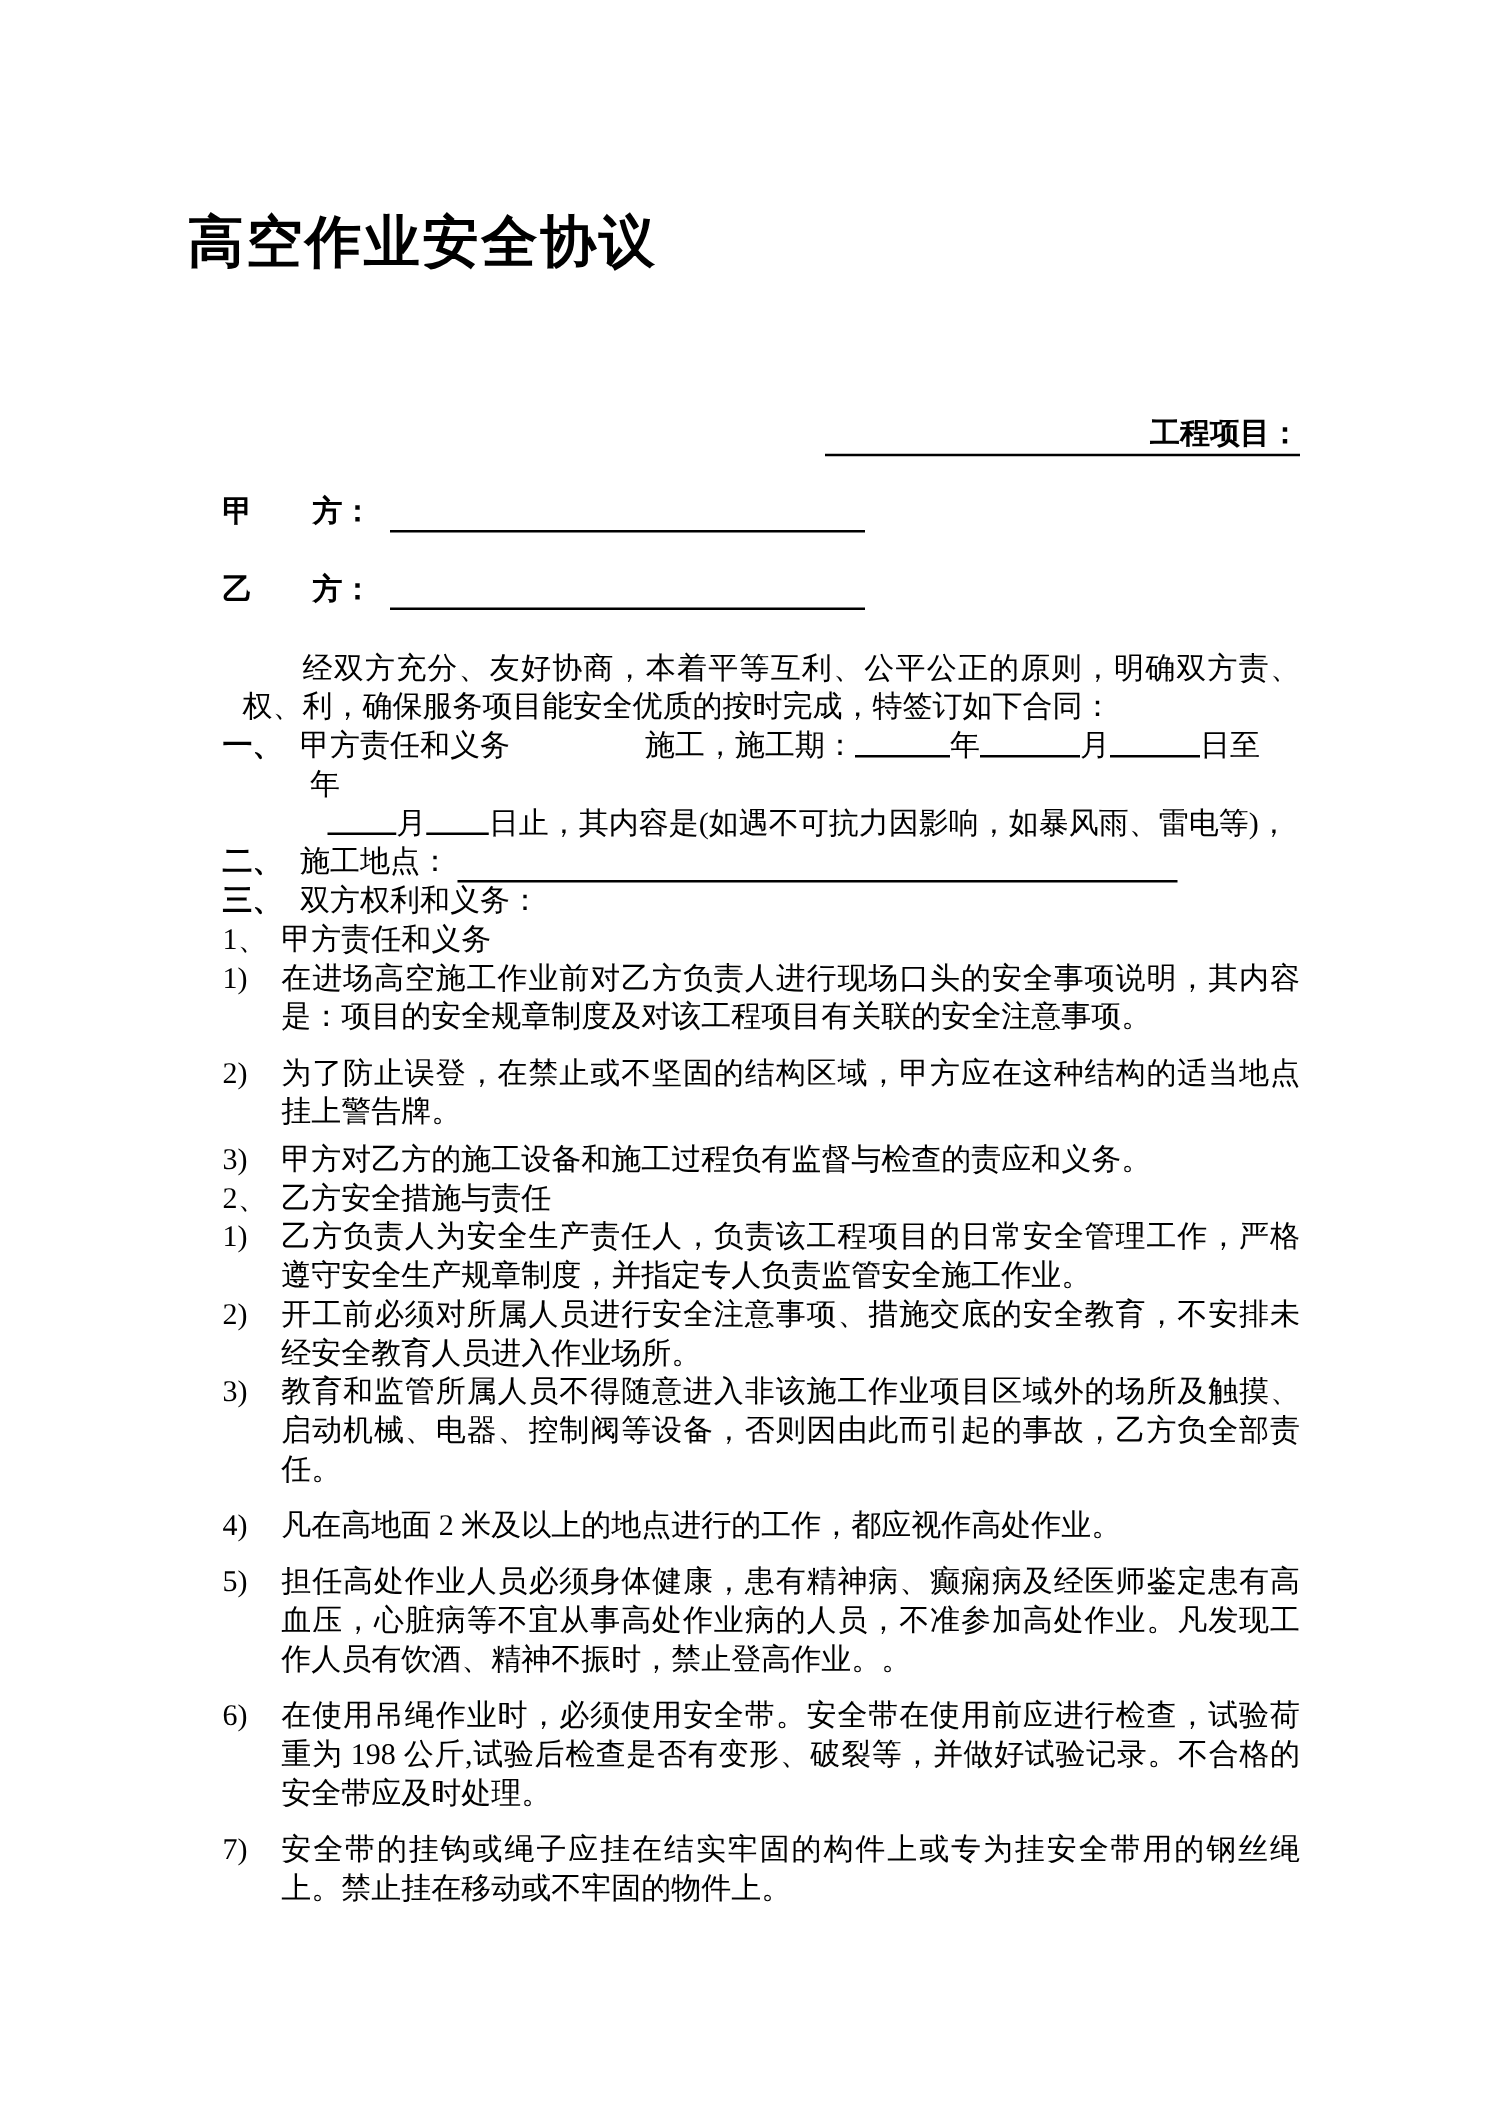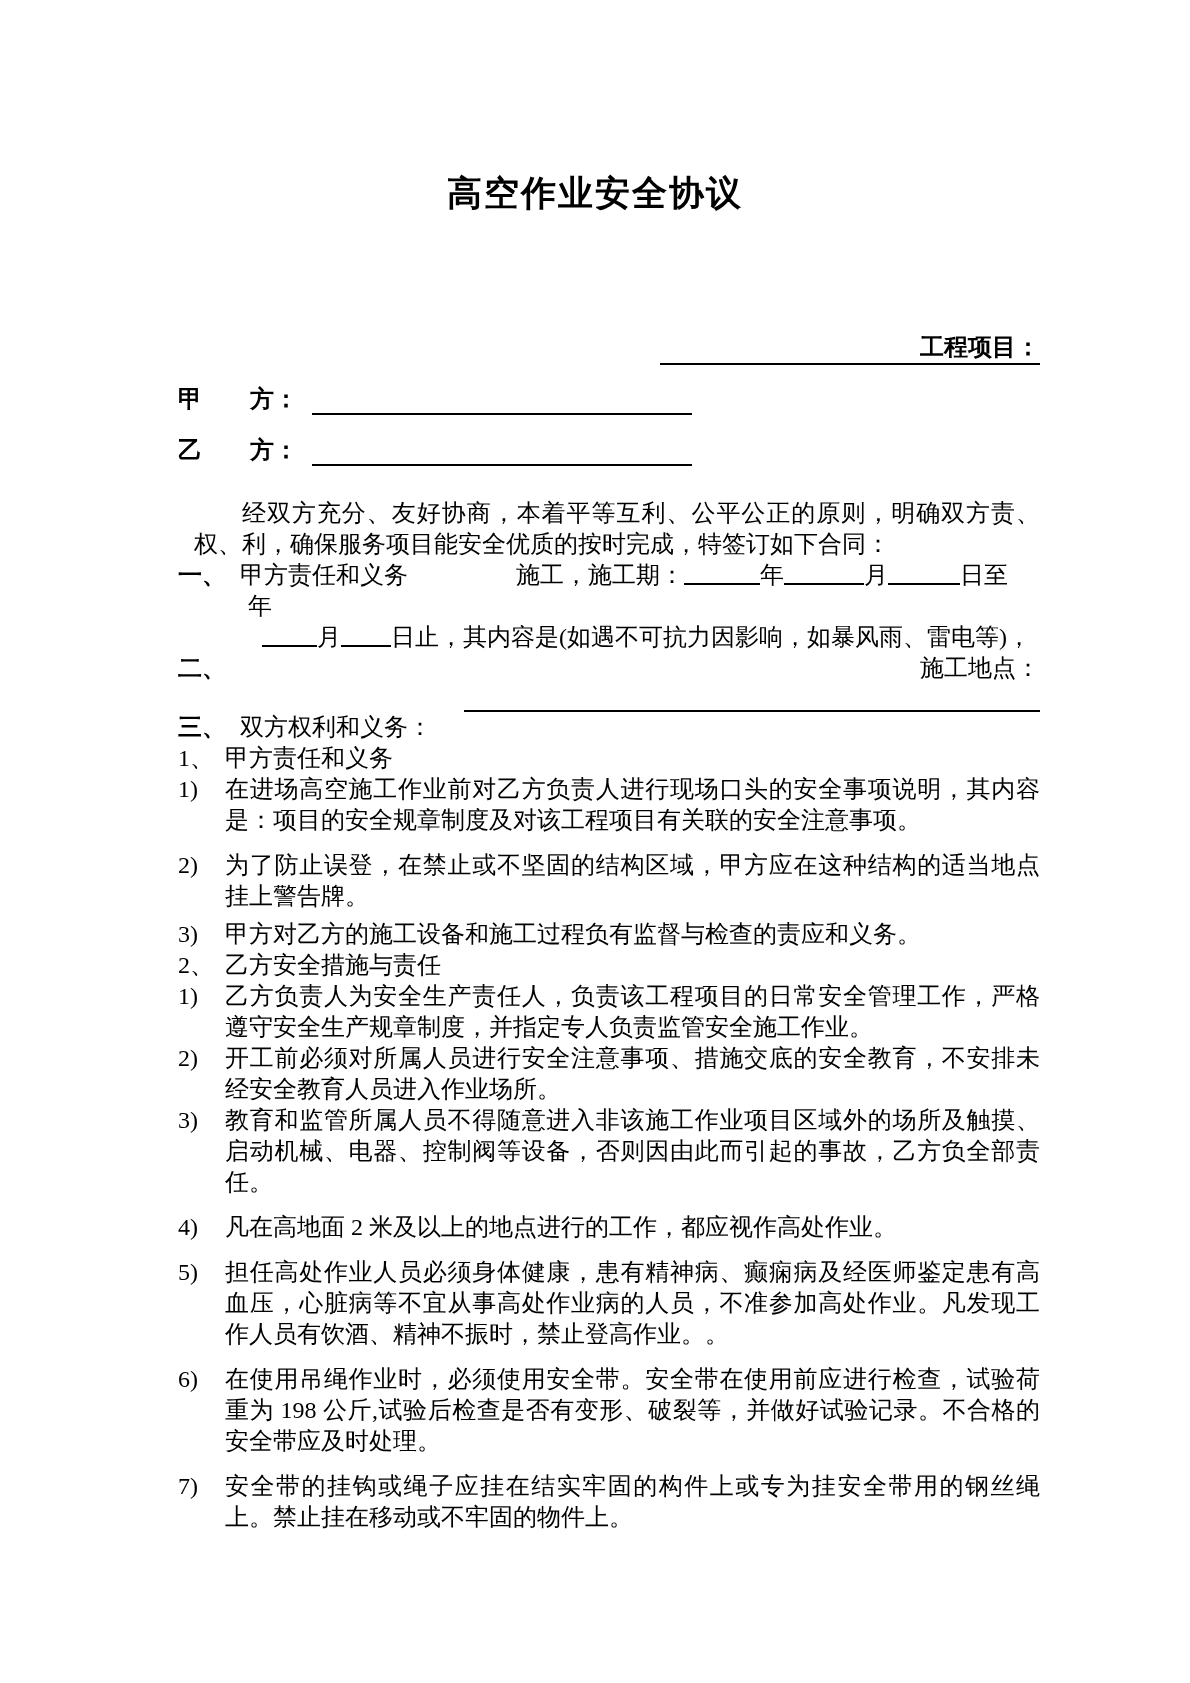--- a/index.html
+++ b/index.html
@@ -4,41 +4,41 @@
 <style>
   html,body{margin:0;padding:0;background:#ffffff;}
   .page{
     width:1190px;height:1683px;background:#ffffff;color:#000;
     font-family:"Liberation Serif","DejaVu Serif",serif;
     font-size:24px;line-height:31px;
     box-sizing:border-box;padding:168px 150px 0 178px;
     position:relative;overflow:hidden;
   }
   .title{
-    font-size:35px;line-height:52px;font-weight:bold;text-align:center;
+    font-size:45px;line-height:52px;font-weight:bold;text-align:left;
     margin:0 0 0 -28px;letter-spacing:2px;white-space:nowrap;
   }
   .fields{margin-top:112px;}
-  .fieldrow{display:flex;align-items:flex-end;height:32px;margin-top:19px;}
+  .fieldrow{display:flex;align-items:flex-end;height:32px;margin-top:30px;}
   .fieldrow:first-child{margin-top:0;flex-direction:column;}
   .flabel{font-weight:bold;white-space:pre;}
   .fline{border-bottom:2px solid #000;width:380px;margin-left:14px;height:26px;}
   .intro{margin:32px 0 0 16px;text-indent:2em;text-align:justify;}
   .item{display:flex;align-items:flex-start;}
   .mk{flex:0 0 62px;white-space:pre;}
   .mkn{flex:0 0 47px;white-space:pre;}
   .b{font-weight:bold;}
   .ct{flex:1;text-align:justify;min-width:0;}
   .gap{display:inline-block;width:108px;}
   .blank{display:inline-block;border-bottom:2px solid #000;height:22px;vertical-align:-2px;}
   .w76{width:76px}.w80{width:80px}.w72{width:72px}.w55{width:55px}.w50{width:50px}
   .l1{white-space:nowrap;}
   .l2{padding-left:8px;}
   .l3{padding-left:22px;white-space:nowrap;}
-  .fieldline{display:flex;align-items:flex-end;flex-direction:column;}
+  .fieldline{display:flex;align-items:flex-end;}
   .fieldline .lbl{white-space:pre;}
   .blank-loc{border-bottom:2px solid #000;width:576px;height:26px;margin-left:6px;}
   .gm{margin-top:14px;}
   .gs{margin-top:7px;}
 </style>
 </head>
 <body>
 
 <div class="page">
 

